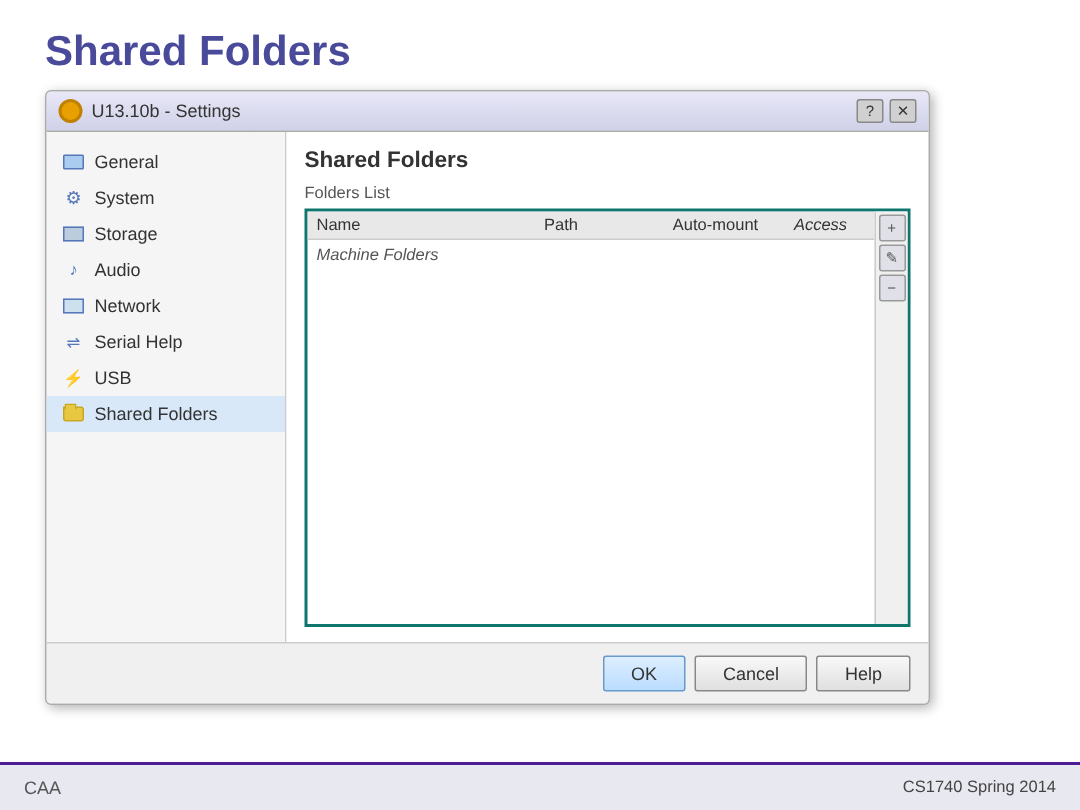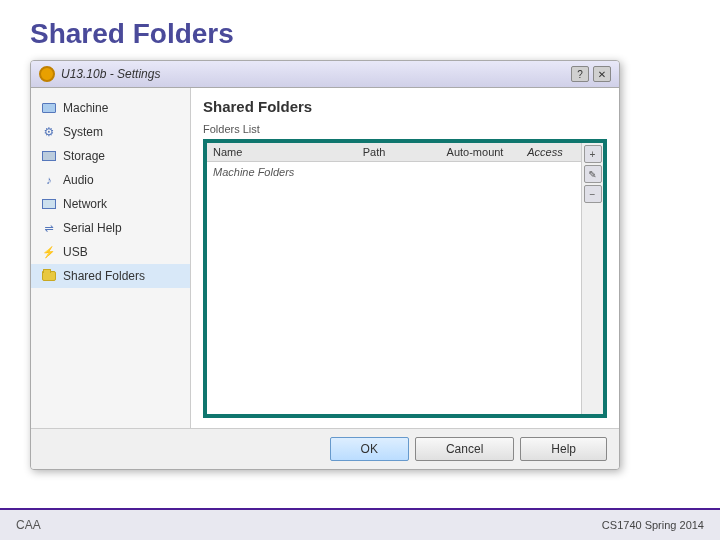--- a/index.html
+++ b/index.html
@@ -45,21 +45,20 @@
       border-bottom: 1px solid #aaa;
       padding: 5px 8px;
       display: flex;
       align-items: center;
       justify-content: space-between;
     }
     .dialog-title-left {
       display: flex;
       align-items: center;
       gap: 6px;
-      font-style: italic;
     }
     .dialog-icon {
       width: 16px;
       height: 16px;
       background: #e8a000;
       border-radius: 50%;
       border: 2px solid #c08000;
     }
     .dialog-title-text {
       font-size: 12px;
@@ -196,21 +195,21 @@
     }
     .folders-list-label {
       font-size: 11px;
       color: #555;
       margin-bottom: 4px;
     }
 
     
     .table-area {
       flex: 1;
-      border: 4px solid #0f766e;
+      border: 2px solid #0f766e;
       background: #fff;
       display: flex;
     }
     .table-inner {
       flex: 1;
       overflow: hidden;
     }
     .table-header {
       display: flex;
       background: #e8e8e8;
@@ -259,21 +258,21 @@
     
     .dialog-footer {
       background: #f0f0f0;
       border-top: 1px solid #ccc;
       padding: 8px 12px;
       display: flex;
       justify-content: flex-end;
       gap: 6px;
     }
     .footer-btn {
-      padding: 4px 30px;
+      padding: 4px 18px;
       border: 1px solid #888;
       border-radius: 2px;
       background: linear-gradient(to bottom, #f8f8f8, #e0e0e0);
       font-size: 12px;
       cursor: pointer;
       color: #333;
     }
     .footer-btn.primary {
       background: linear-gradient(to bottom, #ddeeff, #bbddff);
       border-color: #6699cc;
@@ -328,21 +327,21 @@
       </div>
     </div>
 
     <div class="dialog-body">
 
       <div class="sidebar">
         <div class="sidebar-item">
           <div class="sidebar-item-icon">
               <div class="icon-monitor"></div>
             </div>
-          <span>Machine</span>
+          <span>General</span>
         </div>
         <div class="sidebar-item">
           <div class="sidebar-item-icon">
               <span class="icon-gear">⚙</span>
             </div>
           <span>System</span>
         </div>
         <div class="sidebar-item">
           <div class="sidebar-item-icon">
               <div class="icon-storage"></div>

